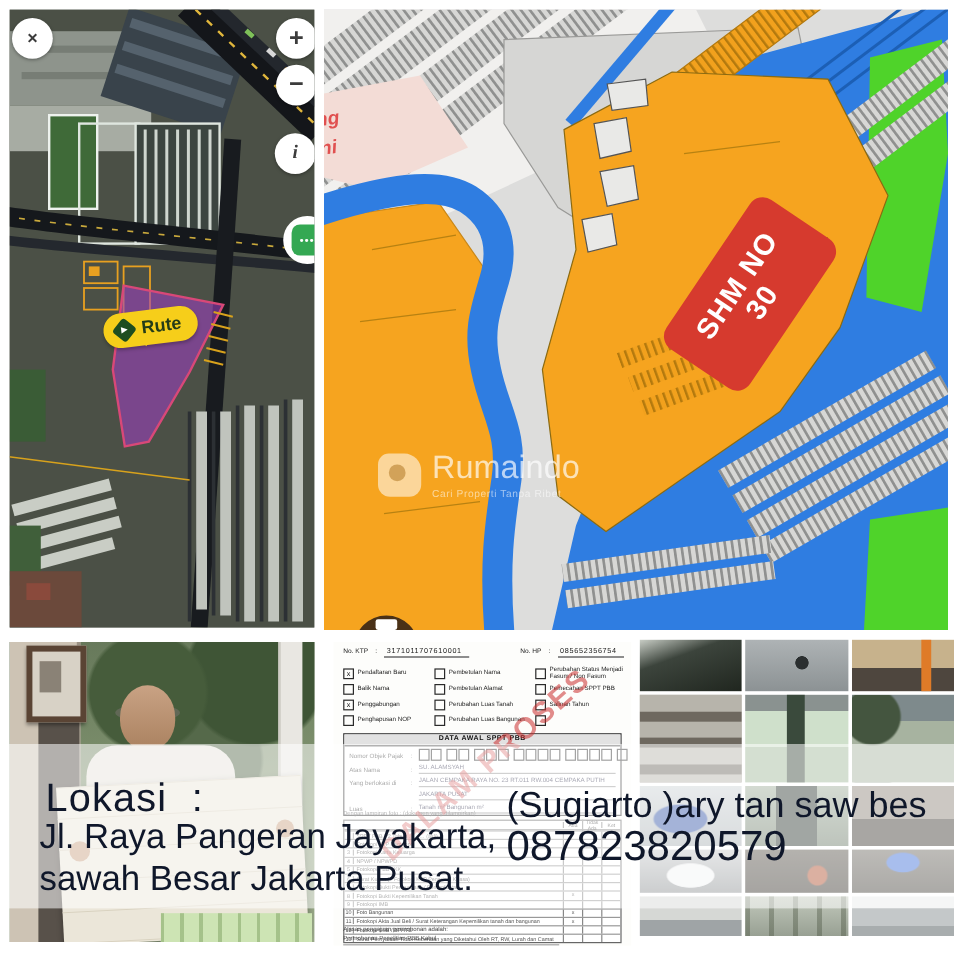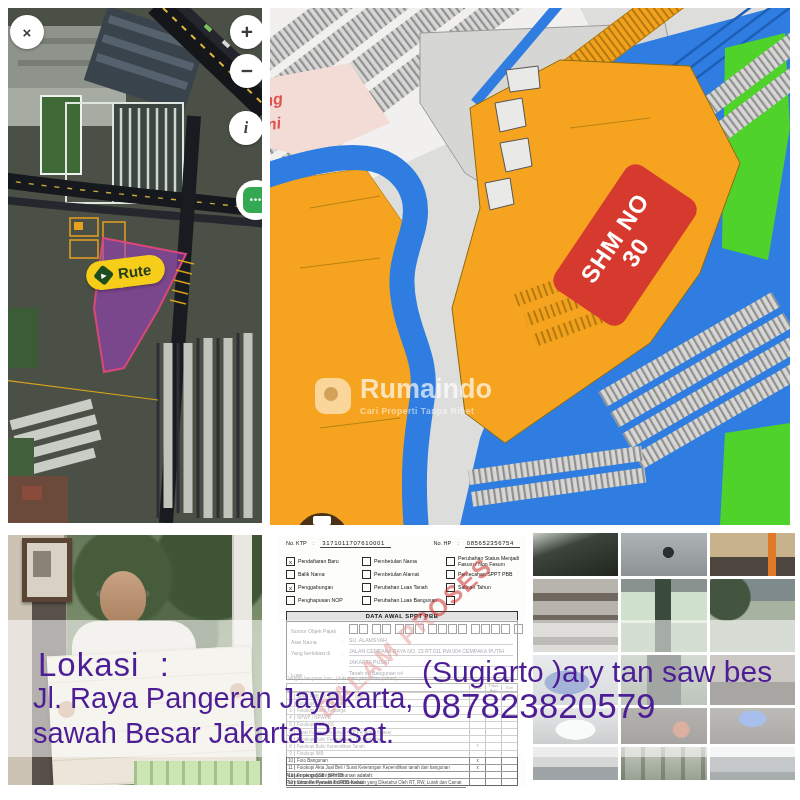--- a/index.html
+++ b/index.html
@@ -36,22 +36,22 @@
   .shm{position:absolute;left:280px;top:195px;width:150px;height:84px;background:#d63a2e;
        border-radius:13px;transform:rotate(-56deg);display:flex;flex-direction:column;
        align-items:center;justify-content:center;color:#fff;font-weight:bold;font-size:24px;
        line-height:1.05;letter-spacing:1px;z-index:3;}
   .edgelabel{position:absolute;left:-5px;top:80px;color:#e05050;font-weight:bold;font-style:italic;
              font-size:16px;line-height:1.5;transform:rotate(-8deg);z-index:3;}
   .wm{position:absolute;left:45px;top:368px;display:flex;align-items:center;gap:9px;z-index:3;}
   .wmicon{width:36px;height:36px;background:rgba(255,255,255,.55);border-radius:9px 14px 10px 10px;position:relative;}
   .wmicon:after{content:"";position:absolute;left:9px;top:9px;width:14px;height:14px;border-radius:50%;
                 background:rgba(160,100,10,.45);}
-  .wmbrand{font-size:27px;font-weight:bold;color:rgba(255,255,255,.68);line-height:1;}
-  .wmtag{font-size:8.5px;color:rgba(255,255,255,.55);margin-top:3px;letter-spacing:.5px;font-weight:bold;}
+  .wmbrand{font-size:27px;font-weight:normal;color:rgba(255,255,255,.68);line-height:1;}
+  .wmtag{font-size:8.5px;color:rgba(255,255,255,.55);margin-top:3px;letter-spacing:.5px;}
 
   
   .man{left:8px;top:535px;width:254px;height:250px;background:linear-gradient(175deg,#66785a,#869974 60%,#9aa98a);}
   .man div{position:absolute;}
   .trees{left:55px;top:0;width:200px;height:140px;
          background:radial-gradient(circle at 30% 30%,#465c3b 0 28%,rgba(0,0,0,0) 30%),
                     radial-gradient(circle at 75% 20%,#3f5536 0 30%,rgba(0,0,0,0) 32%),
                     radial-gradient(circle at 55% 70%,#55694a 0 30%,rgba(0,0,0,0) 32%);}
   .winframe{left:224px;top:0;width:18px;height:250px;background:#e9e7e2;border-left:2px solid #cfccc5;}
   .fence{left:178px;top:168px;width:46px;height:50px;
@@ -124,21 +124,21 @@
   .c9{background:linear-gradient(#8f867b 0 55%,#3e3a34 55%);}
   .c10{background:radial-gradient(ellipse at 50% 60%,#f2f3f4 0 32%,rgba(0,0,0,0) 34%),linear-gradient(#c6c9cb,#8e9294);}
   .c11{background:radial-gradient(circle at 70% 60%,#b05030 0 12%,rgba(0,0,0,0) 14%),linear-gradient(#5a554c,#3a362f);}
   .c12{background:linear-gradient(180deg,rgba(0,0,0,0) 0 20%,rgba(0,0,0,0) 20%),radial-gradient(ellipse at 50% 30%,#3f6fd8 0 22%,rgba(0,0,0,0) 24%),linear-gradient(#6e6a62,#45423b);}
   .c13{background:linear-gradient(#d6d8d5 0 60%,#9fa4a6 60%);}
   .c14{background:repeating-linear-gradient(90deg,rgba(60,70,50,.35) 0 4px,rgba(0,0,0,0) 4px 20px),linear-gradient(#c2c9bc,#98a093);}
   .c15{background:linear-gradient(#e8eceb 0 30%,#c4c8c9 30% 75%,#a8adae 75%);}
 
   
   .band{position:absolute;left:0;top:620px;width:800px;height:137px;background:rgba(255,255,255,.55);z-index:5;}
-  .txt{position:absolute;color:#4c1d95;z-index:6;white-space:pre;}
+  .txt{position:absolute;color:#0f172a;z-index:6;white-space:pre;}
   .lokasi{left:38px;top:646px;font-size:33px;letter-spacing:1px;}
   .addr1{left:33px;top:682px;font-size:29px;}
   .addr2{left:33px;top:717px;font-size:29px;}
   .contact{left:422px;top:655px;font-size:30px;}
   .phone{left:422px;top:686px;font-size:35px;text-align:right;}
 </style>
 </head>
 <body>
 
 <div class="canvas">

